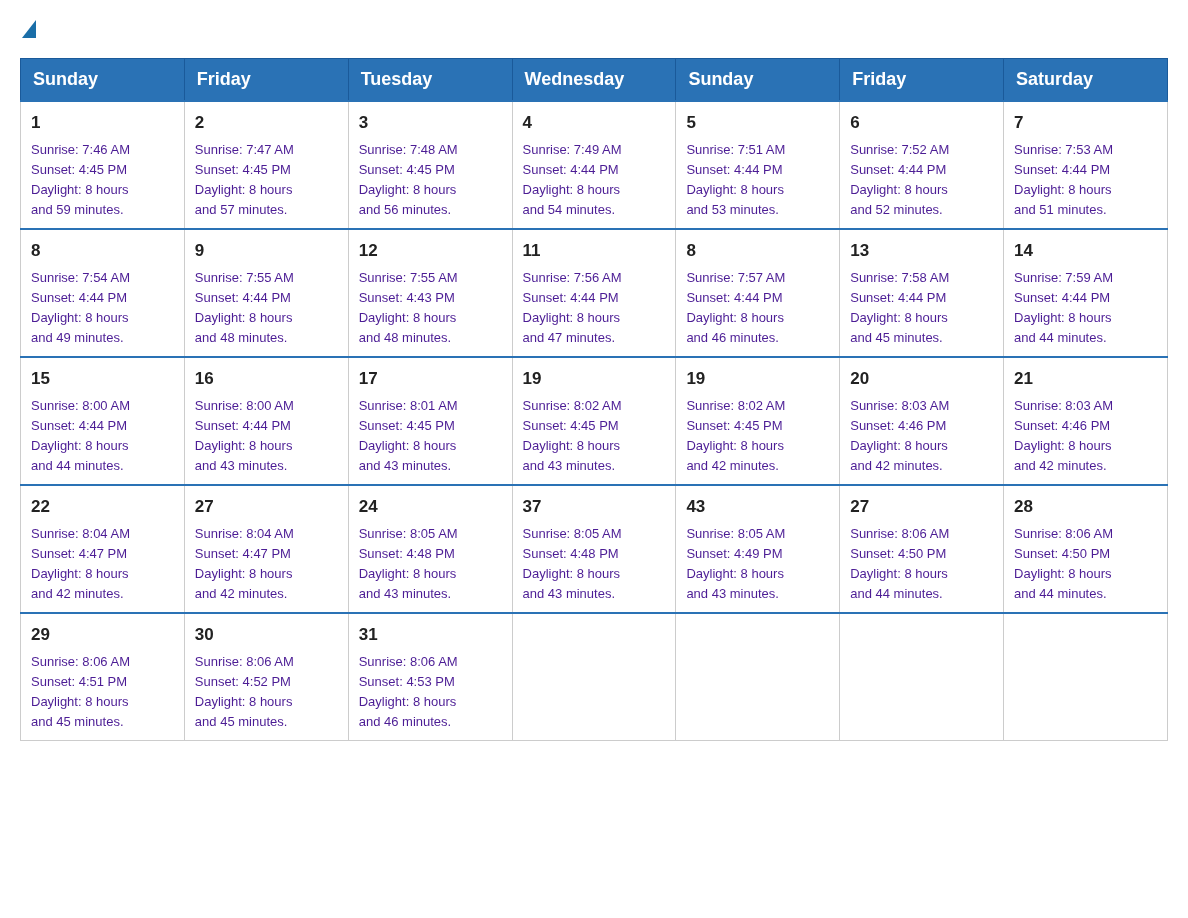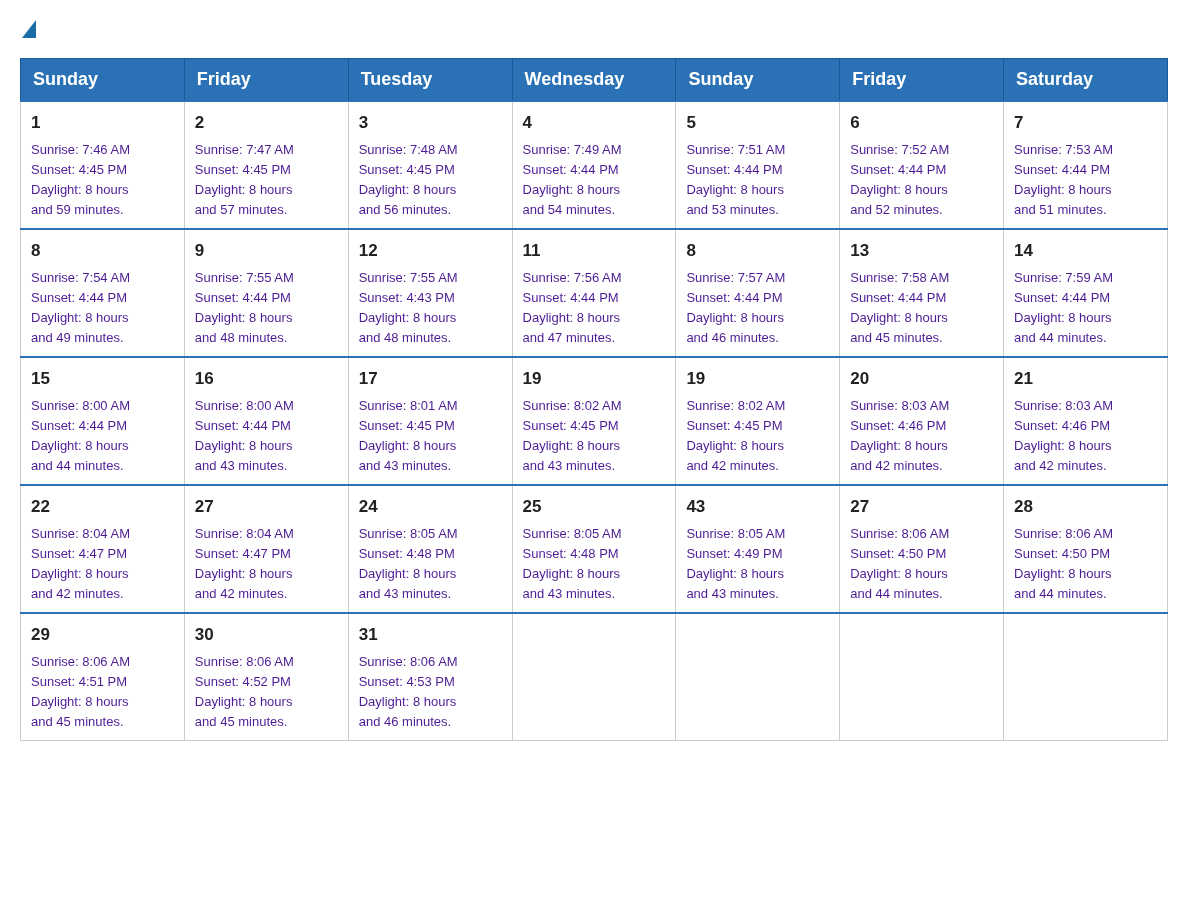--- a/index.html
+++ b/index.html
@@ -233,21 +233,21 @@
         </td>
         <td>
           <span class="day-num">27</span>
           <div class="day-info">Sunrise: 8:04 AM<br>Sunset: 4:47 PM<br>Daylight: 8 hours<br>and 42 minutes.</div>
         </td>
         <td>
           <span class="day-num">24</span>
           <div class="day-info">Sunrise: 8:05 AM<br>Sunset: 4:48 PM<br>Daylight: 8 hours<br>and 43 minutes.</div>
         </td>
         <td>
-          <span class="day-num">25</span>
+          <span class="day-num">37</span>
           <div class="day-info">Sunrise: 8:05 AM<br>Sunset: 4:48 PM<br>Daylight: 8 hours<br>and 43 minutes.</div>
         </td>
         <td>
           <span class="day-num">43</span>
           <div class="day-info">Sunrise: 8:05 AM<br>Sunset: 4:49 PM<br>Daylight: 8 hours<br>and 43 minutes.</div>
         </td>
         <td>
           <span class="day-num">27</span>
           <div class="day-info">Sunrise: 8:06 AM<br>Sunset: 4:50 PM<br>Daylight: 8 hours<br>and 44 minutes.</div>
         </td>

